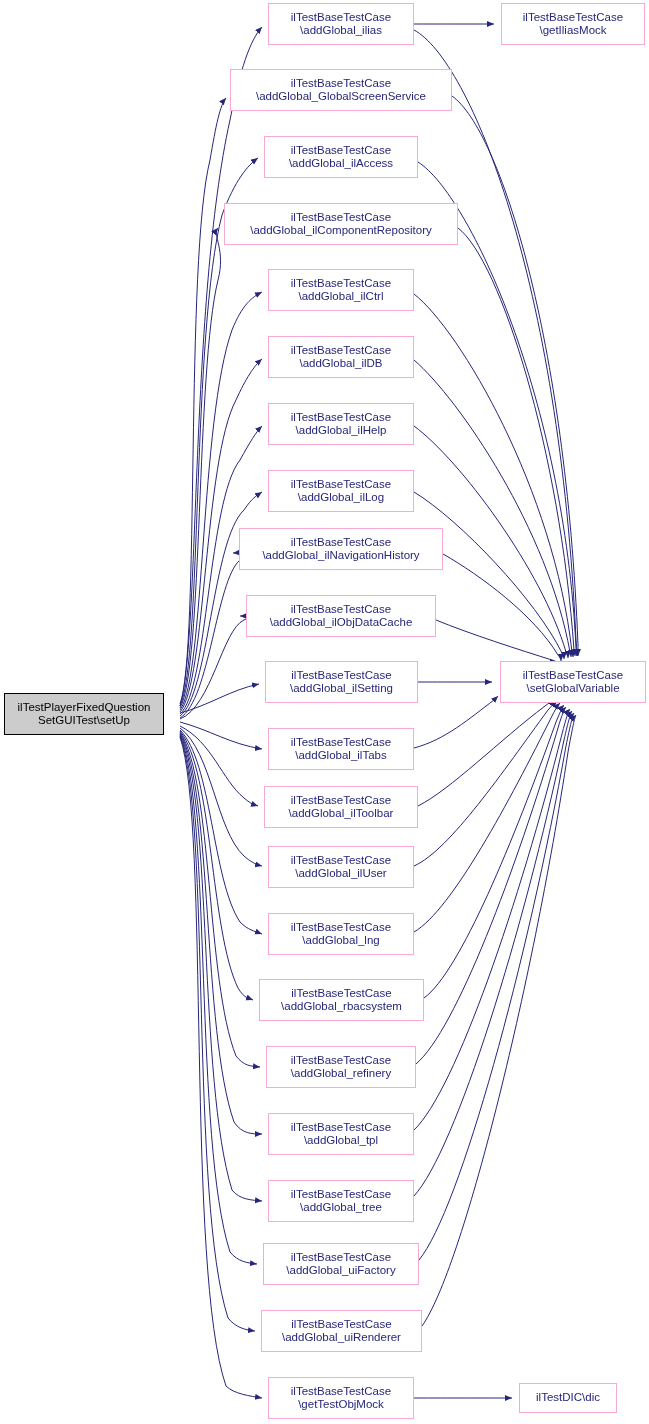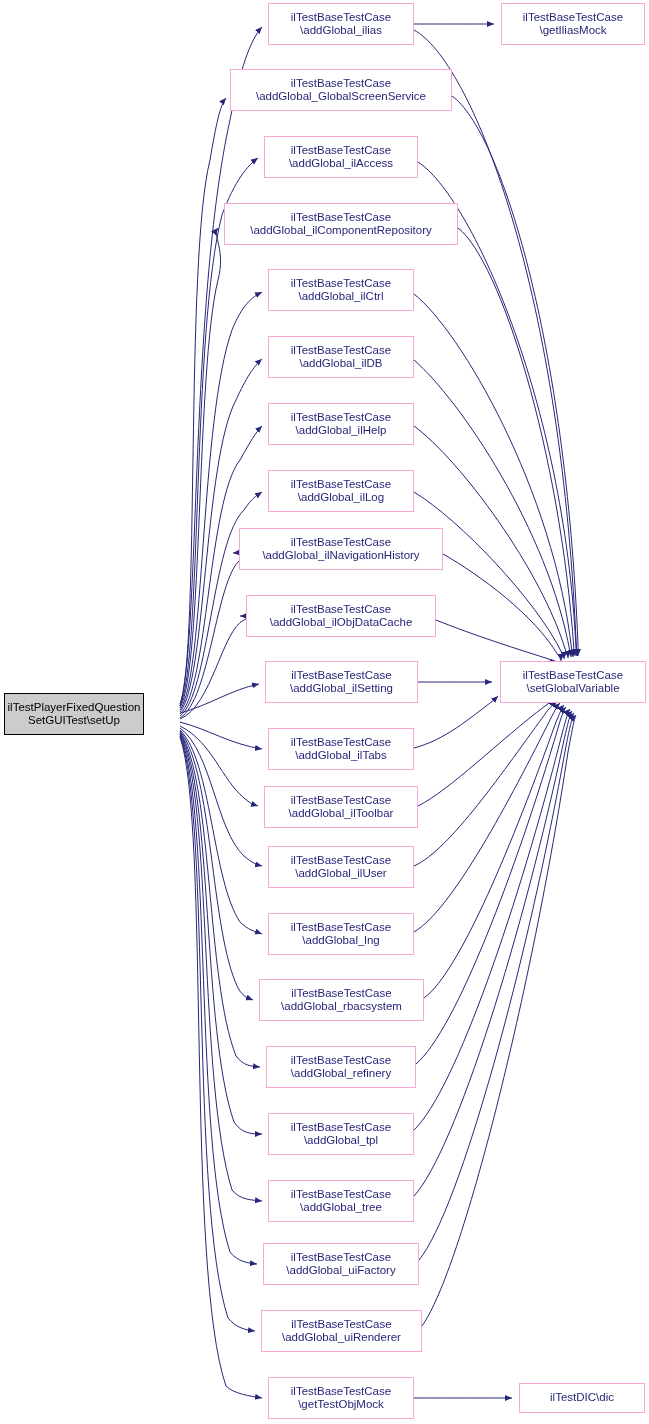--- a/index.html
+++ b/index.html
@@ -104,21 +104,21 @@
       <path d="M416,1064 C456,1030 516,870 558,728 C562,714 565,708 566,707"></path>
       <path d="M414,1130 C456,1090 520,900 562,734 C566,718 569,710 570,709"></path>
       <path d="M414,1196 C456,1150 524,930 564,740 C568,722 571,712 572,711"></path>
       <path d="M419,1260 C460,1210 528,960 566,746 C570,726 573,714 574,713"></path>
       <path d="M422,1326 C462,1270 532,990 568,752 C572,730 575,716 576,715"></path>
 
       <path d="M414,1398 C450,1398 486,1398 512,1398"></path>
     </g>
   </svg>
 
-  <div class="node root" style="left:4px; top:693px; width:140px; height:42px;">
+  <div class="node root" style="left:4px; top:693px; width:160px; height:42px;">
     <span class="l1">ilTestPlayerFixedQuestion</span>
     <span class="l2">SetGUITest\setUp</span>
   </div>
 
   <div class="node" style="left:268px; top:3px; width:146px; height:42px;">
     <span class="l1">ilTestBaseTestCase</span>
     <span class="l2">\addGlobal_ilias</span>
   </div>
 
   <div class="node" style="left:230px; top:69px; width:222px; height:42px;">
@@ -229,17 +229,17 @@
   <div class="node" style="left:501px; top:3px; width:144px; height:42px;">
     <span class="l1">ilTestBaseTestCase</span>
     <span class="l2">\getIliasMock</span>
   </div>
 
   <div class="node" style="left:500px; top:661px; width:146px; height:42px;">
     <span class="l1">ilTestBaseTestCase</span>
     <span class="l2">\setGlobalVariable</span>
   </div>
 
-  <div class="node" style="left:519px; top:1383px; width:126px; height:30px;">
+  <div class="node" style="left:519px; top:1383px; width:98px; height:30px;">
     <span class="l1">ilTestDIC\dic</span>
   </div>
 
 </div>
 
 </body></html>

